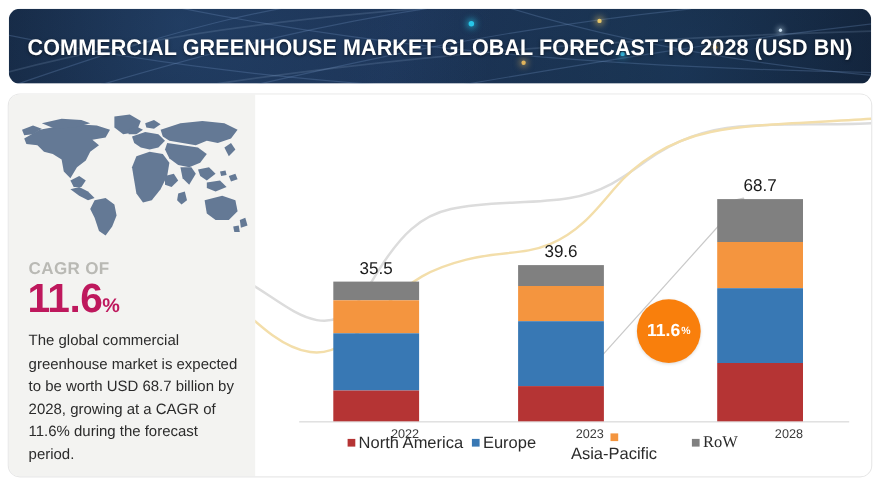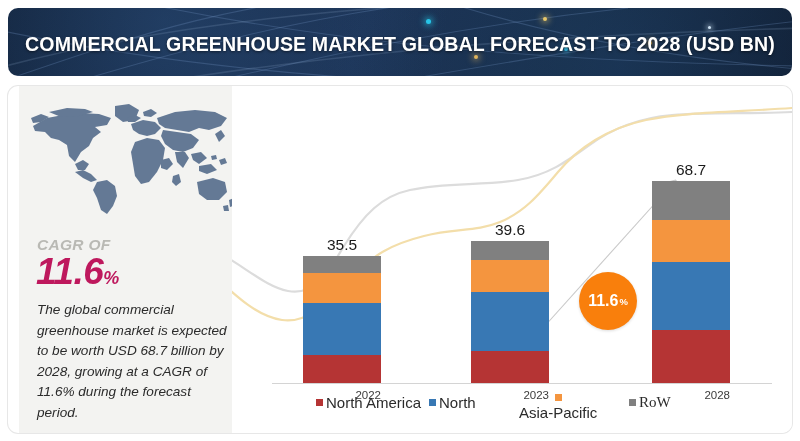--- a/index.html
+++ b/index.html
@@ -37,23 +37,22 @@
   
   .card{
     position:absolute;left:8px;top:86px;width:784px;height:347px;
     background:#ffffff;border-radius:10px;
     box-shadow:0 0 0 1px #e7e7e7;
     overflow:hidden;
   }
 
   
   .leftpanel{
-    position:absolute;left:11px;top:0;width:272px;height:347px;
+    position:absolute;left:0;top:0;width:272px;height:347px;
     background:#f3f3f1;
-    font-style:italic;
   }
   .map-wrap{position:absolute;left:4px;top:12px;width:216px;height:118px;opacity:.95;}
   .map-wrap svg{width:100%;height:100%;}
 
   .cagr-of{
     position:absolute;left:18px;top:150px;
     font-size:15.5px;color:#b9b9b4;font-weight:bold;letter-spacing:.3px;
   }
   .cagr-val{
     position:absolute;left:17px;top:166px;
@@ -252,21 +251,21 @@
           <span class="pct">%</span>
         </div>
 
       <div class="legend">
         <div class="lg" style="left:32px;top:0;">
           <span class="sw" style="background:#B53434;"></span>
           <span class="tx">North America</span>
         </div>
         <div class="lg" style="left:145px;top:0;">
           <span class="sw" style="background:#3878B4;"></span>
-          <span class="tx">North</span>
+          <span class="tx">Europe</span>
         </div>
         <div class="lg" style="left:235px;top:0;flex-direction:column;">
           <span class="sw" style="background:#F4953F;"></span>
           <span class="tx">Asia-Pacific</span>
         </div>
         <div class="lg" style="left:345px;top:0;font-family:Liberation Serif, serif;">
           <span class="sw" style="background:#808080;"></span>
           <span class="tx">RoW</span>
         </div>
       </div>

